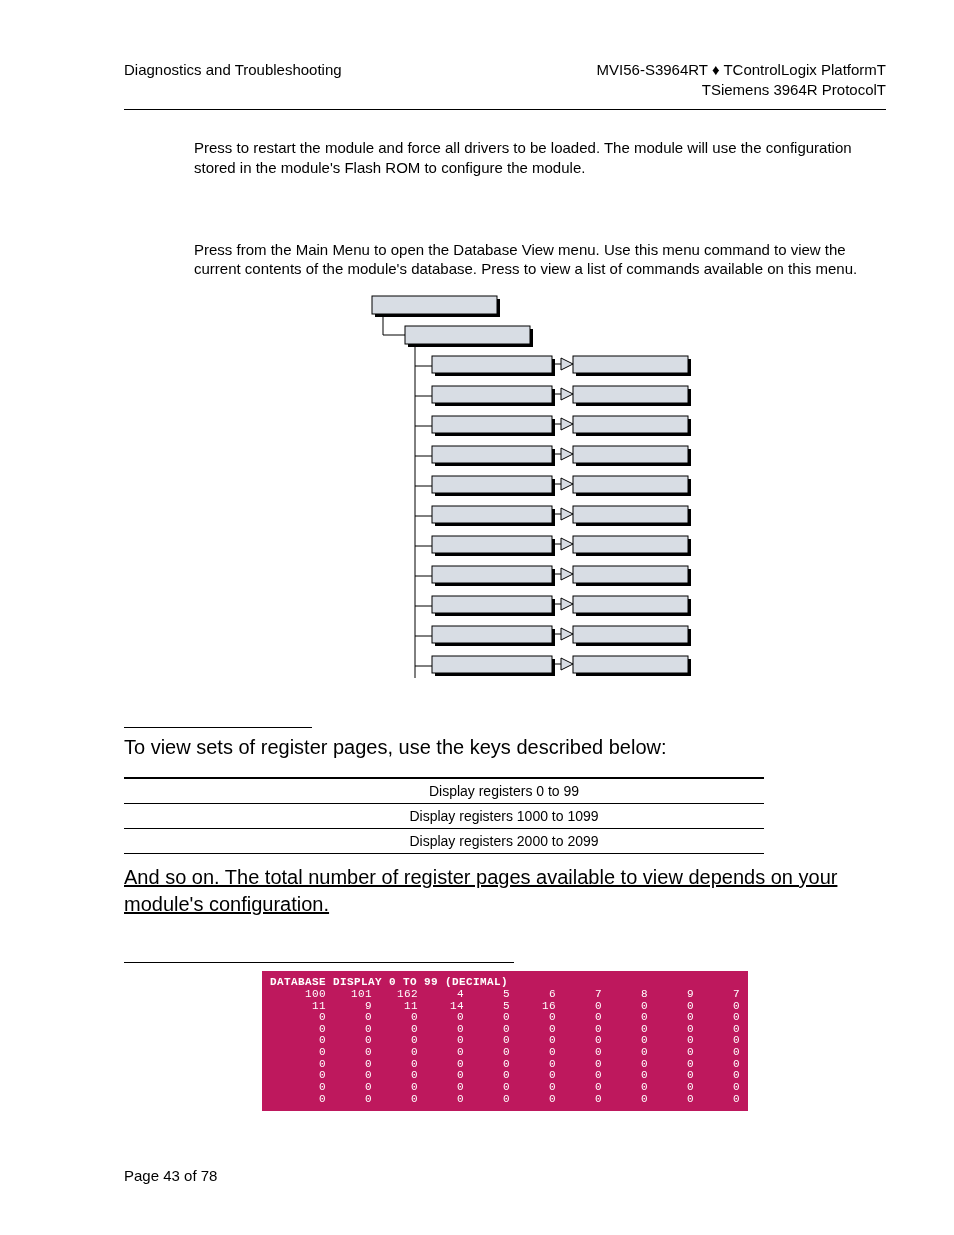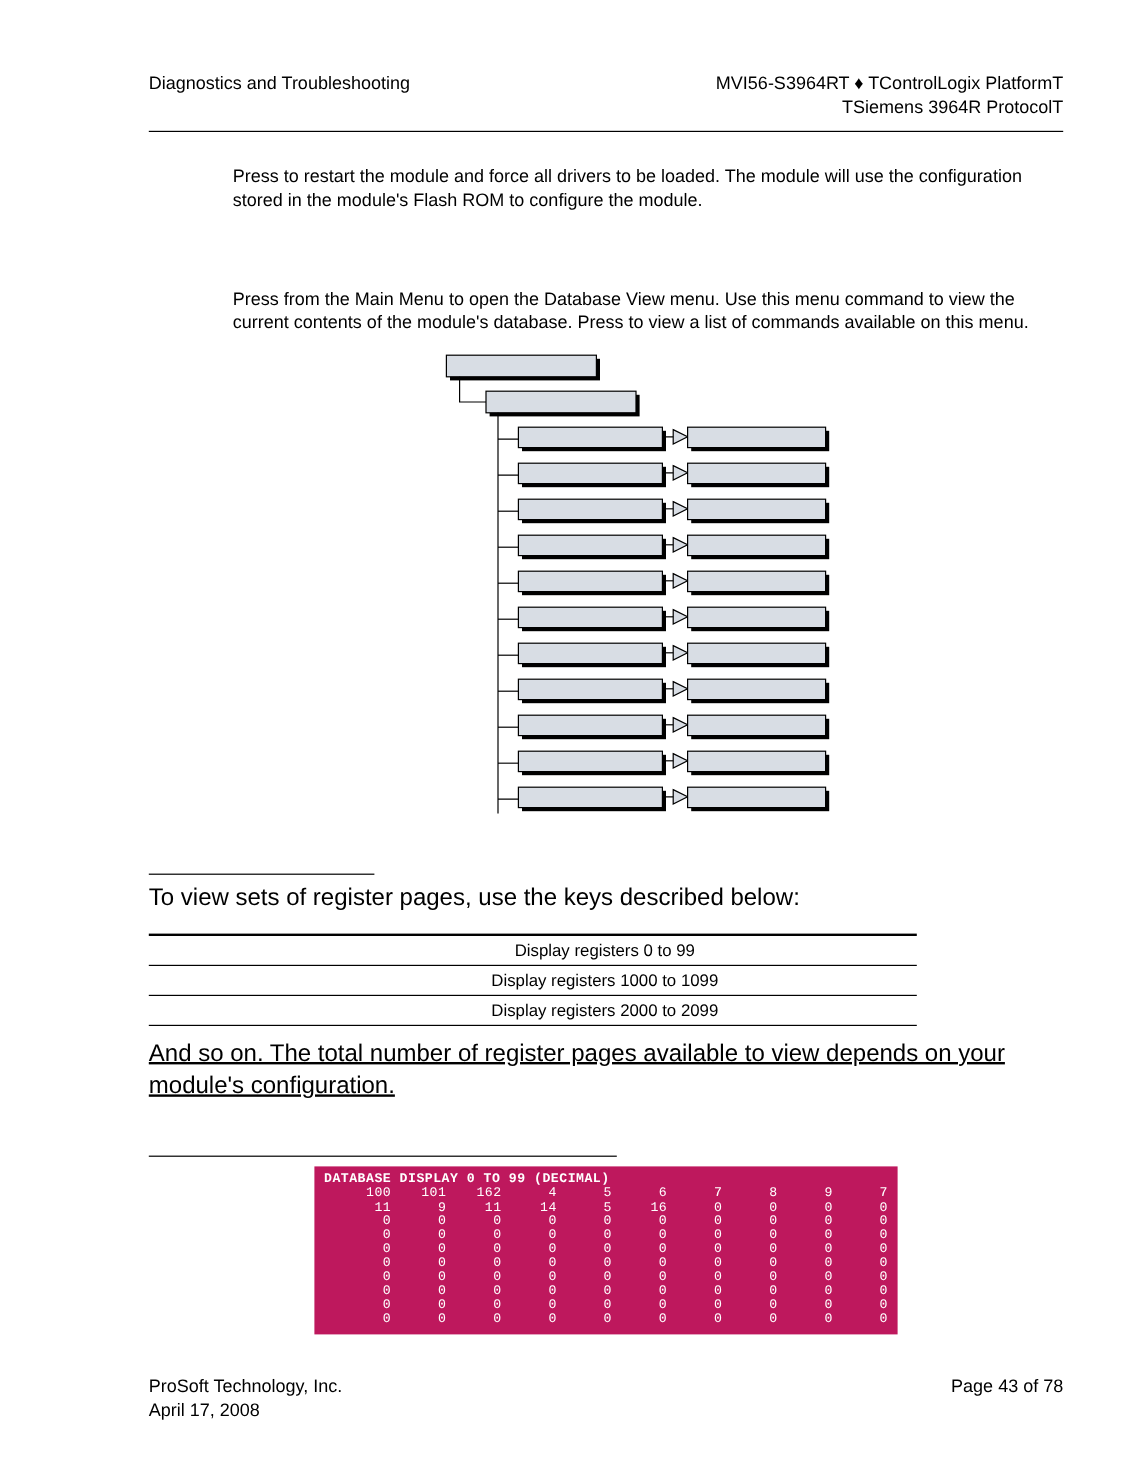--- a/index.html
+++ b/index.html
@@ -290,20 +290,16 @@
         <div class="row"><span class="cell">0</span><span class="cell">0</span><span class="cell">0</span><span class="cell">0</span><span class="cell">0</span><span class="cell">0</span><span class="cell">0</span><span class="cell">0</span><span class="cell">0</span><span class="cell">0</span></div>
         <div class="row"><span class="cell">0</span><span class="cell">0</span><span class="cell">0</span><span class="cell">0</span><span class="cell">0</span><span class="cell">0</span><span class="cell">0</span><span class="cell">0</span><span class="cell">0</span><span class="cell">0</span></div>
         <div class="row"><span class="cell">0</span><span class="cell">0</span><span class="cell">0</span><span class="cell">0</span><span class="cell">0</span><span class="cell">0</span><span class="cell">0</span><span class="cell">0</span><span class="cell">0</span><span class="cell">0</span></div>
         <div class="row"><span class="cell">0</span><span class="cell">0</span><span class="cell">0</span><span class="cell">0</span><span class="cell">0</span><span class="cell">0</span><span class="cell">0</span><span class="cell">0</span><span class="cell">0</span><span class="cell">0</span></div>
         <div class="row"><span class="cell">0</span><span class="cell">0</span><span class="cell">0</span><span class="cell">0</span><span class="cell">0</span><span class="cell">0</span><span class="cell">0</span><span class="cell">0</span><span class="cell">0</span><span class="cell">0</span></div>
         <div class="row"><span class="cell">0</span><span class="cell">0</span><span class="cell">0</span><span class="cell">0</span><span class="cell">0</span><span class="cell">0</span><span class="cell">0</span><span class="cell">0</span><span class="cell">0</span><span class="cell">0</span></div>
       </div>
   </div>
 
   <div class="footer">
-    <div>
-      <div>ProSoft Technology, Inc.</div>
-      <div>April 17, 2008</div>
-    </div>
     <div>Page 43 of 78</div>
   </div>
 
 </div>
 
 </body></html>

